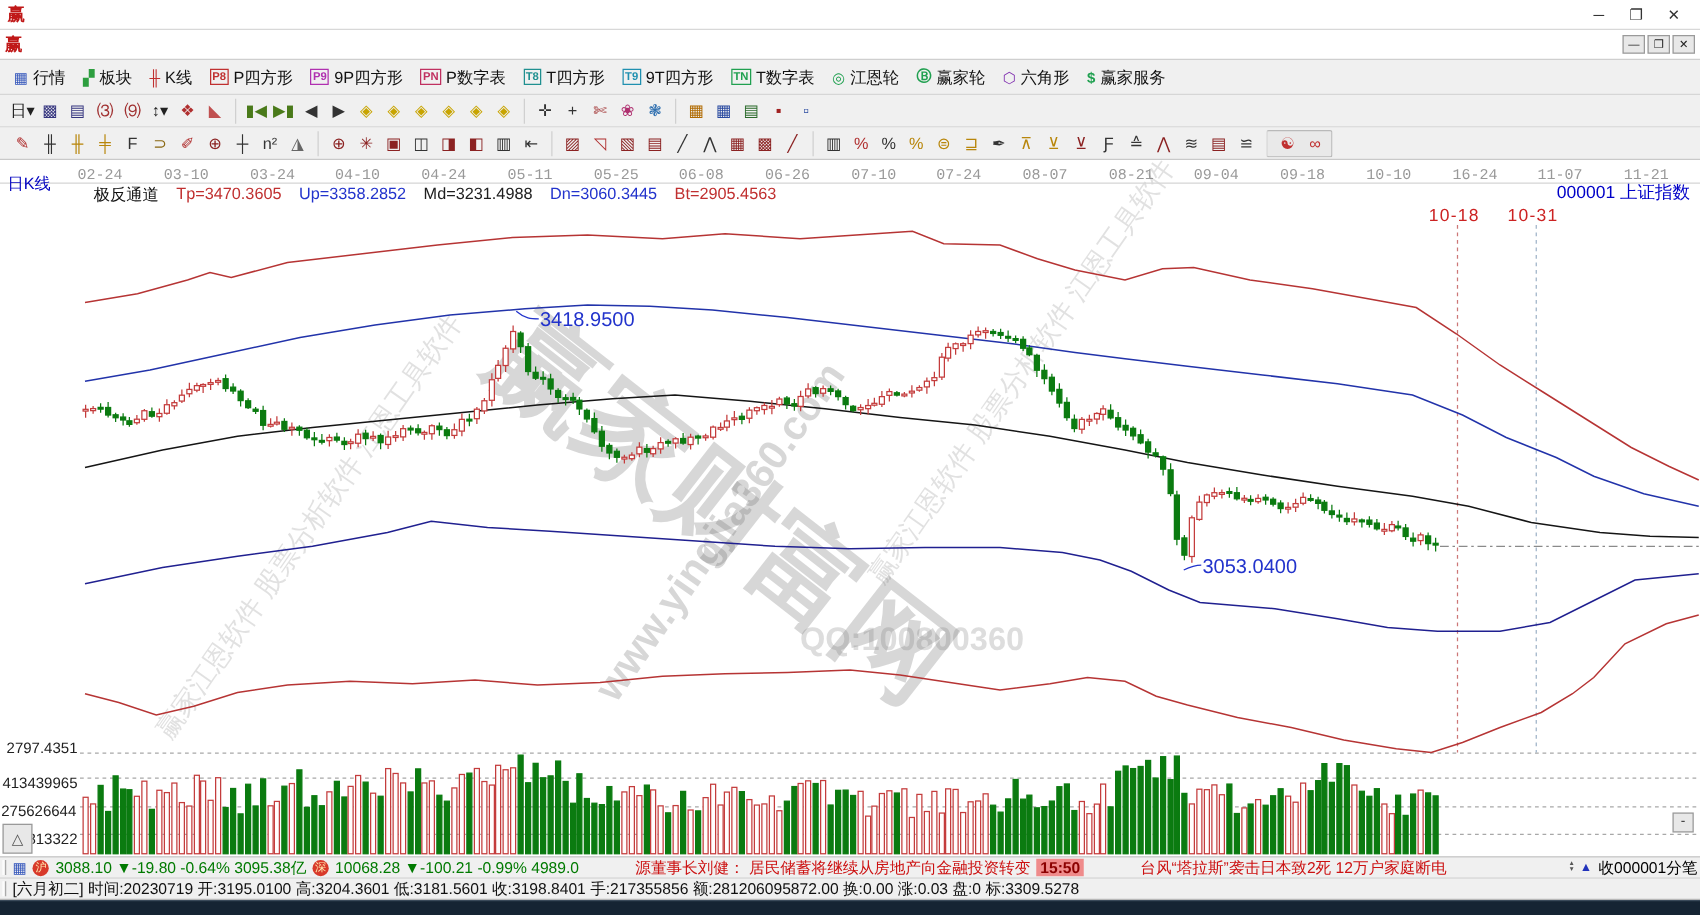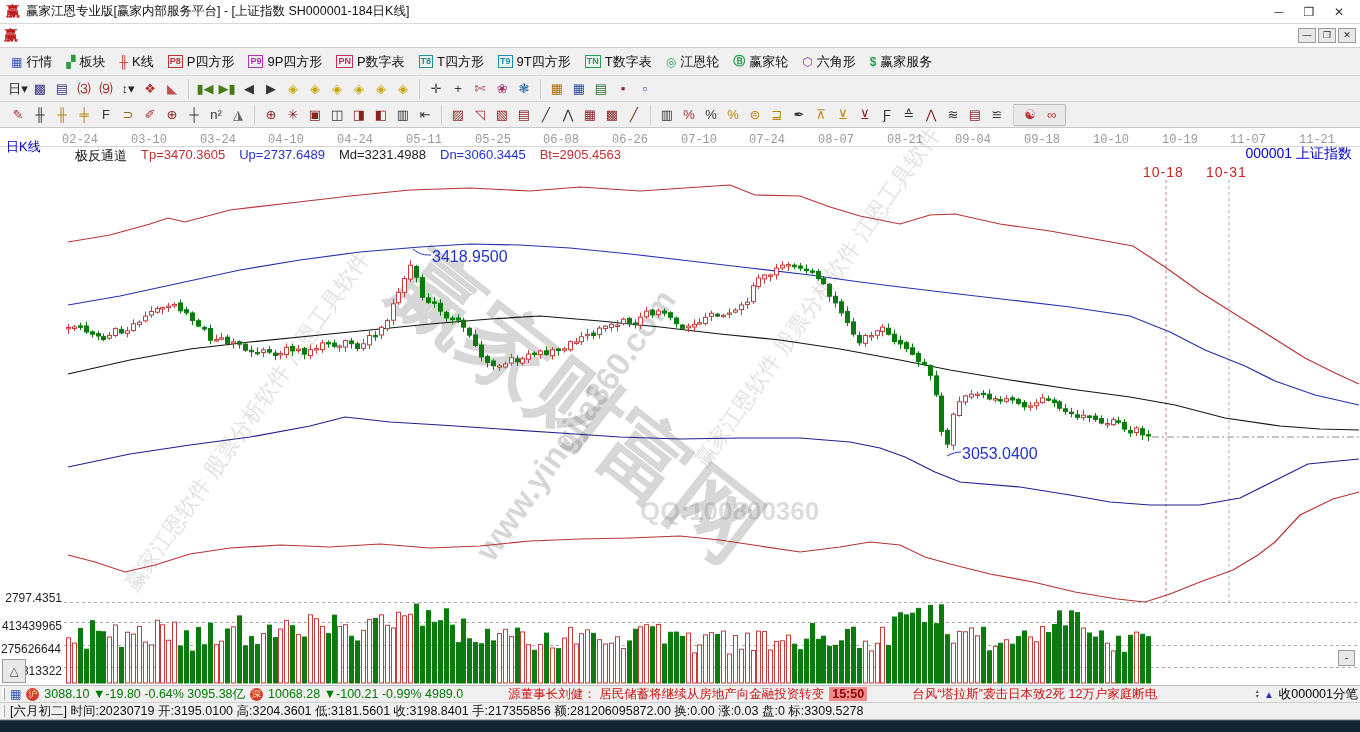--- a/index.html
+++ b/index.html
@@ -62,21 +62,20 @@
   .infobar { height:17px; background:#f0f0f0; display:flex; align-items:center; gap:5px;
     font-size:12.5px; color:#111; padding:0 2px; white-space:nowrap; overflow:hidden;
     border-bottom:1px solid #b8b8b8; }
   .bottom-strip { height:14px; background:#152433; border-top:1px solid #3a4a5a; }
 </style>
 </head>
 <body>
 
 <div class="titlebar">
   <span class="app-logo">赢</span>
-  <span>赢家江恩专业版[赢家内部服务平台] - [上证指数  SH000001-184日K线]</span>
   <span class="sp"></span>
   <span class="wbtn">─</span>
   <span class="wbtn">❐</span>
   <span class="wbtn">✕</span>
 </div>
 
 <div class="menubar">
   <span class="app-logo">赢</span>
   <span class="sp"></span>
   <span id="child-controls" style="display:flex">
@@ -832,28 +831,28 @@
       <span class="dlabel" style="left: 493px;">05-25</span>
       <span class="dlabel" style="left: 561px;">06-08</span>
       <span class="dlabel" style="left: 630px;">06-26</span>
       <span class="dlabel" style="left: 699px;">07-10</span>
       <span class="dlabel" style="left: 767px;">07-24</span>
       <span class="dlabel" style="left: 836px;">08-07</span>
       <span class="dlabel" style="left: 905px;">08-21</span>
       <span class="dlabel" style="left: 973px;">09-04</span>
       <span class="dlabel" style="left: 1042px;">09-18</span>
       <span class="dlabel" style="left: 1111px;">10-10</span>
-      <span class="dlabel" style="left: 1180px;">10-19</span>
+      <span class="dlabel" style="left: 1180px;">16-24</span>
       <span class="dlabel" style="left: 1248px;">11-07</span>
       <span class="dlabel" style="left: 1317px;">11-21</span>
     </div>
   <div class="ovl ind-row" id="indicator-row">
     <span style="color:#111">极反通道</span>
   <span style="color: rgb(192, 48, 48);">Tp=3470.3605</span>
-      <span style="color: rgb(34, 51, 204);">Up=2737.6489</span>
+      <span style="color: rgb(34, 51, 204);">Up=3358.2852</span>
       <span style="color: rgb(32, 32, 32);">Md=3231.4988</span>
       <span style="color: rgb(34, 51, 204);">Dn=3060.3445</span>
       <span style="color: rgb(192, 48, 48);">Bt=2905.4563</span>
     </div>
   <div class="ovl symbol" style="right:8px;">000001  上证指数</div>
   <div class="ovl ann" style="left:432px;top:120px;">3418.9500</div>
   <div class="ovl ann" style="left:962px;top:317px;">3053.0400</div>
   <div class="ovl fut" style="left:1143px;top:36px;">10-18</div>
   <div class="ovl fut" style="left:1206px;top:36px;">10-31</div>
   <div class="axlab" style="top:463px;">2797.4351</div>

